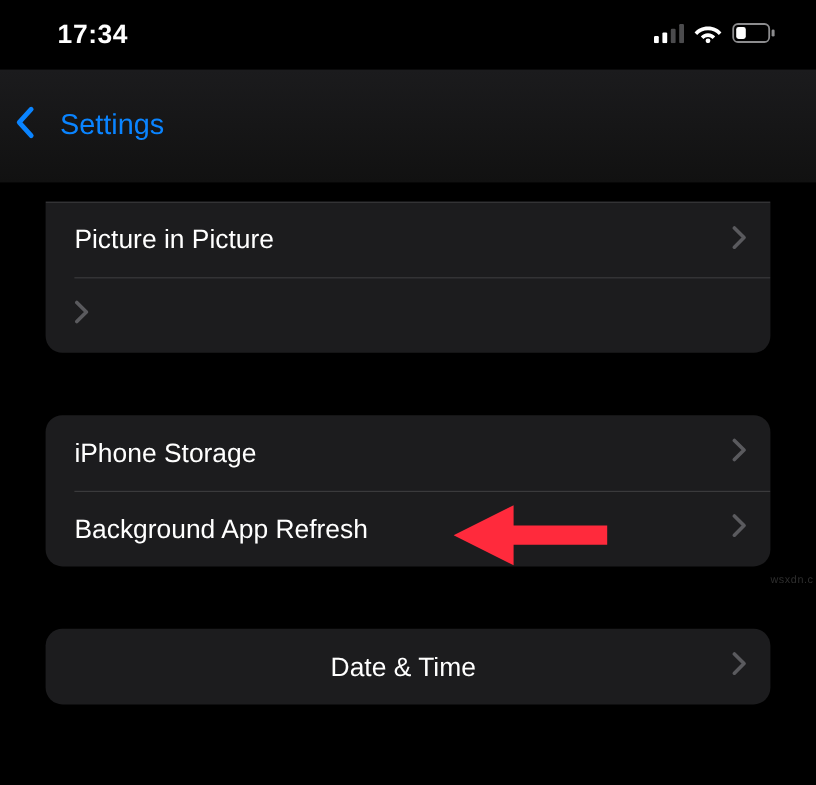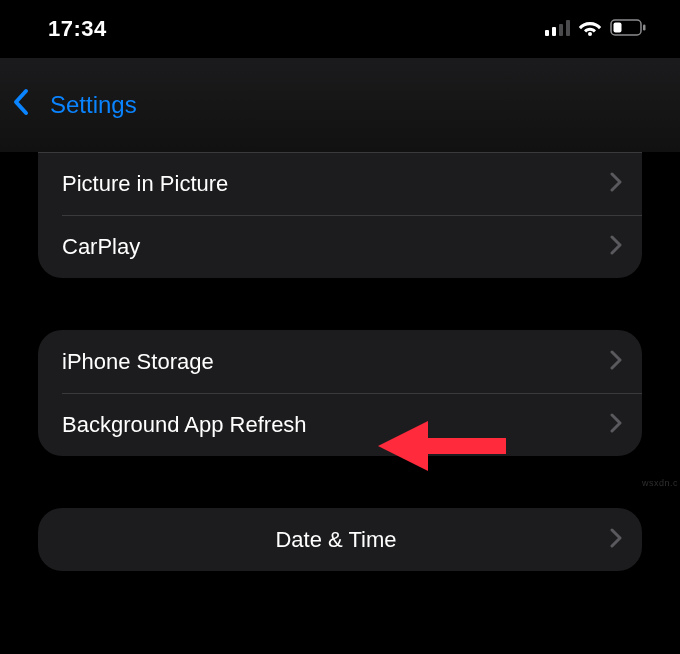--- a/index.html
+++ b/index.html
@@ -4,22 +4,22 @@
 <style>
   * { margin: 0; padding: 0; box-sizing: border-box; }
   html, body { width: 680px; height: 654px; background: #000; font-family: -apple-system, "SF Pro Text", "Helvetica Neue", Arial, sans-serif; color: #fff; overflow: hidden; }
   .screen { width: 680px; height: 492px; position: relative; background: #000; }
   .statusbar { height: 58px; display: flex; align-items: center; justify-content: space-between; padding: 0 34px 0 48px; font-size: 22px; font-weight: 600; letter-spacing: 0.5px; }
   .status-right { display: flex; align-items: center; gap: 8px; }
   .nav { height: 94px; display: flex; align-items: center; position: relative; background: linear-gradient(#1b1b1d,#111); }
   .nav-back { display: flex; align-items: center; color: #0a84ff; font-size: 24px; gap: 20px; padding-left: 12px; cursor: pointer; }
   .nav-title { position: absolute; left: 0; right: 0; text-align: center; font-size: 24px; font-weight: 600; pointer-events: none; }
   .content { padding: 0 0 0 0; }
-  .group { background: #1c1c1e; margin: 0 38px 52px 38px; border-radius: 24px; overflow: hidden; }
-  .group.first { margin-top: 0; border-top-left-radius: 0; border-top-right-radius: 0; }
+  .group { background: #1c1c1e; margin: 0 38px 52px 38px; border-radius: 14px; overflow: hidden; }
+  .group.first { margin-top: 16px; border-top-left-radius: 0; border-top-right-radius: 0; }
   .group.first .row:first-child { border-top: 0.5px solid #3a3a3c; }
   .row { display: flex; align-items: center; height: 63px; padding: 0 20px 0 24px; position: relative; cursor: pointer; }
   .row + .row::before { content: ""; position: absolute; top: 0; left: 24px; right: 0; height: 0.5px; background: #3a3a3c; }
   .row-label { font-size: 22px; color: #fff; flex: 1; font-weight: 400; }
   .chevron { flex: 0 0 auto; }
   .arrow-annot { position: absolute; left: 378px; top: 419px; pointer-events: none; }
   .watermark { position: absolute; right: 2px; bottom: 4px; color: #666; font-size: 9px; letter-spacing: 0.5px; opacity: 0.45; }
 </style>
 </head>
 <body>
@@ -70,21 +70,20 @@
     <div class="group first">
       <div class="row">
         <span class="row-label">Picture in Picture</span>
         <span class="chevron">
           <svg width="12" height="20" viewBox="0 0 12 20">
               <polyline points="2,2 10,10 2,18" fill="none" stroke="#5a5a5e" stroke-width="3" stroke-linecap="round" stroke-linejoin="round"></polyline>
             </svg>
         </span>
       </div>
       <div class="row">
-        <span class="row-label">CarPlay</span>
         <span class="chevron">
           <svg width="12" height="20" viewBox="0 0 12 20">
               <polyline points="2,2 10,10 2,18" fill="none" stroke="#5a5a5e" stroke-width="3" stroke-linecap="round" stroke-linejoin="round"></polyline>
             </svg>
         </span>
       </div>
     </div>
 
     <div class="group">
       <div class="row">

